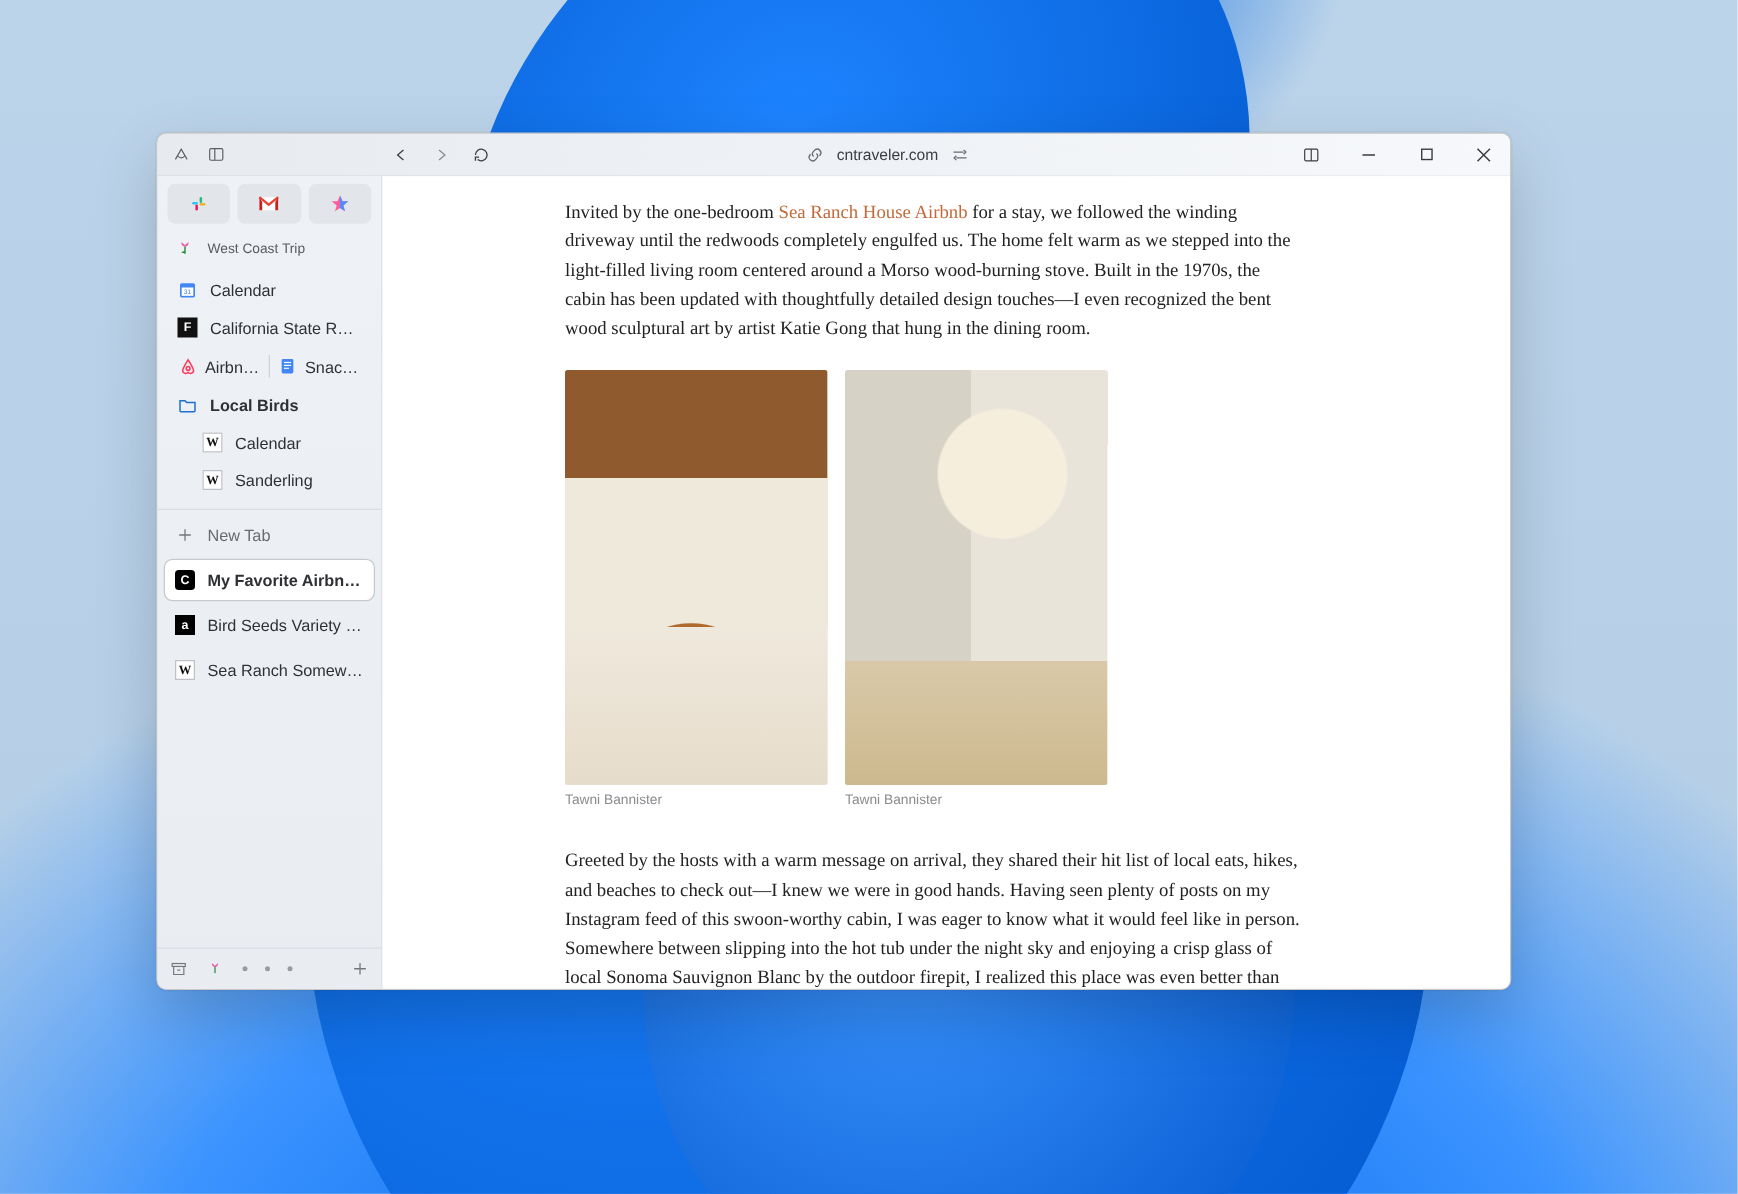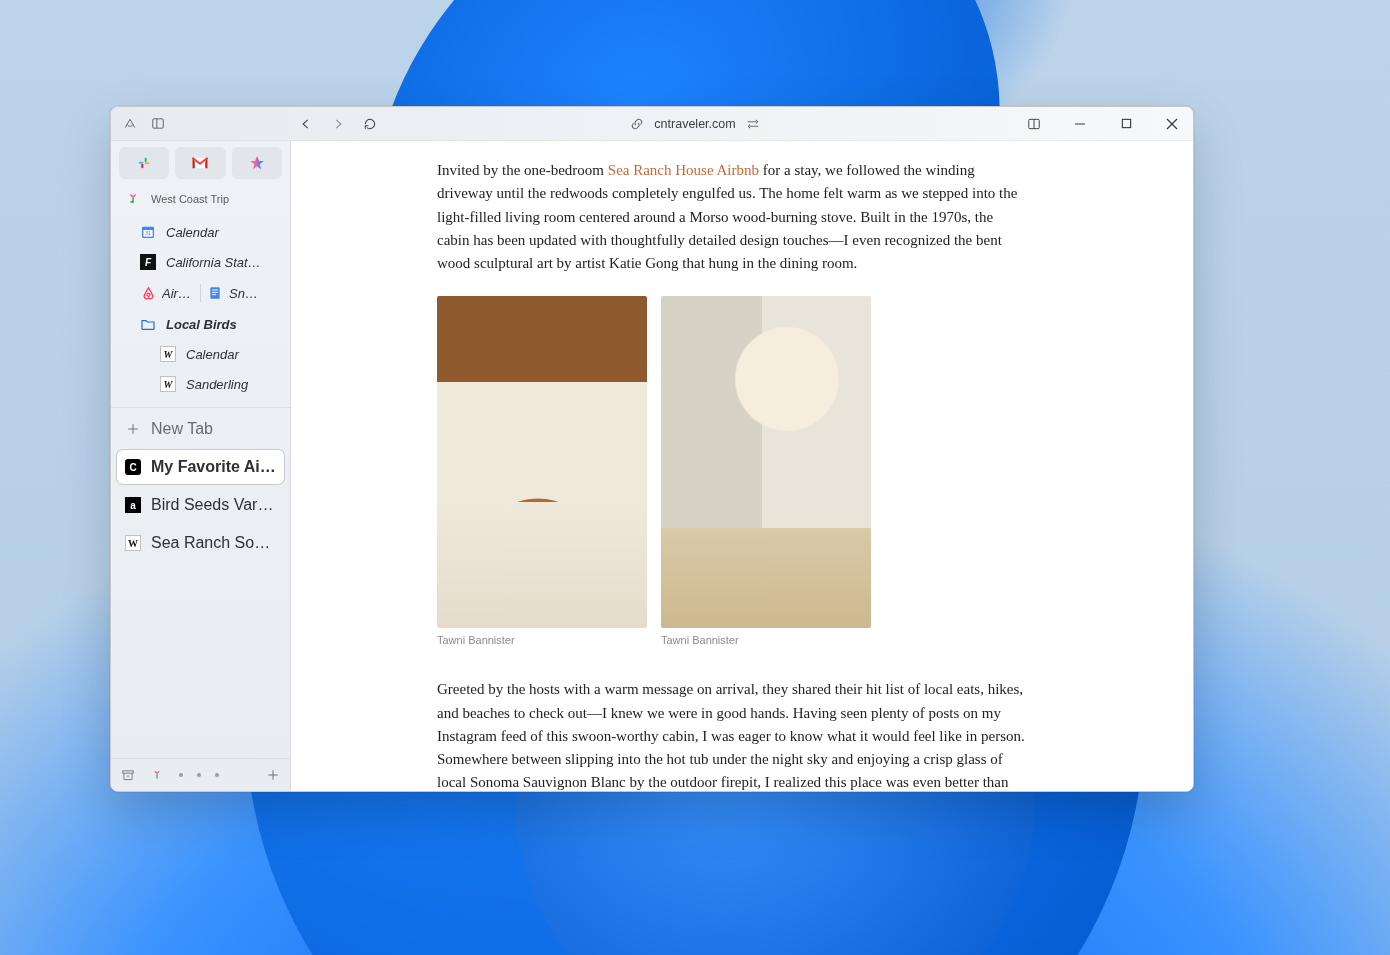--- a/index.html
+++ b/index.html
@@ -33,21 +33,21 @@
     width:1400px;height:1400px;
     transform:translate(-50%,-40%);
     pointer-events:none;
   }
   .petal{position:absolute;border-radius:50%;}
   .p1{width:900px;height:900px;left:250px;top:350px;background:radial-gradient(circle at 30% 30%,#1d84ff,#0054c9);}
   .p2{width:620px;height:620px;left:380px;top:-60px;background:radial-gradient(circle at 40% 40%,#1d84ff,#0054c9);transform:skewX(-10deg);}
   .p3{width:520px;height:520px;left:520px;top:620px;background:radial-gradient(circle at 40% 40%,#3a93ff,#0054c9);}
   
   .window{
-    position:absolute;top:106px;left:110px;
+    position:absolute;top:106px;left:125px;
     width:1084px;height:686px;
     background:var(--win-bg);
     border:1px solid var(--win-border);
     border-radius:8px;
     box-shadow:0 20px 50px rgba(0,0,0,0.18),0 0 0 1px rgba(0,0,0,0.04);
     display:flex;flex-direction:column;
     overflow:hidden;
   }
   
   .titlebar{
@@ -71,35 +71,35 @@
   .sidebar{
     width:180px;flex:0 0 180px;
     background:linear-gradient(180deg,#eef1f5,#e9edf2);
     border-right:1px solid var(--sidebar-border);
     display:flex;flex-direction:column;
     font-size:13px;color:var(--text);
   }
   .tiles{display:flex;gap:6px;padding:6px 8px 8px;}
   .tile{flex:1;height:32px;border-radius:6px;background:var(--tile-bg);display:flex;align-items:center;justify-content:center;}
   .space-row{display:flex;align-items:center;gap:10px;padding:4px 14px 8px;color:#5a5b5f;font-size:11px;}
-  .navlist{padding:2px 21px;font-style:italic;}
+  .navlist{padding:2px 8px;}
   .nav-item{display:flex;align-items:center;gap:10px;padding:7px 8px;border-radius:6px;color:#2f3034;}
   .nav-sub{padding-left:28px;}
   .nav-split{display:flex;gap:6px;align-items:center;}
   .nav-split .half{flex:1;display:flex;align-items:center;gap:6px;min-width:0;}
   .ico{width:16px;height:16px;flex:0 0 16px;display:flex;align-items:center;justify-content:center;}
   .favW{width:16px;height:16px;background:#fff;border:1px solid #bfc1c6;font-family:var(--serif);font-weight:bold;font-size:10px;display:flex;align-items:center;justify-content:center;color:#111;}
   .favA{width:16px;height:16px;background:#000;color:#fff;font-weight:bold;font-size:10px;display:flex;align-items:center;justify-content:center;}
   .favC{width:16px;height:16px;background:#000;border-radius:3px;color:#fff;font-weight:bold;font-size:10px;display:flex;align-items:center;justify-content:center;}
   .favF{width:16px;height:16px;background:#111;color:#fff;font-weight:bold;font-size:10px;display:flex;align-items:center;justify-content:center;}
   .label{white-space:nowrap;overflow:hidden;text-overflow:ellipsis;flex:1;}
   .sec-divider{border-top:1px solid var(--sidebar-border);margin:6px 0 2px;}
   .tab-item{display:flex;align-items:center;gap:10px;padding:8px 8px;margin:2px 6px;border-radius:6px;color:#2f3034;}
   .tab-item.active{background:var(--active-bg);box-shadow:0 0 0 1px var(--active-border);font-weight:600;}
-  .tab-item .label{font-size:16px;}
+  .tab-item .label{font-size:13px;}
   .new-tab{color:#6a6b70;}
   .sidebar-footer{margin-top:auto;display:flex;align-items:center;justify-content:space-between;padding:8px 10px;border-top:1px solid var(--sidebar-border);}
   .sf-left{display:flex;align-items:center;gap:14px;color:#7a7b80;}
   .dot{width:4px;height:4px;border-radius:50%;background:#9a9ba0;}
   
   .content{
     flex:1;background:#fff;overflow:hidden;
     padding:18px 72px 0 52px;
     font-family:var(--serif);color:#222;
   }

